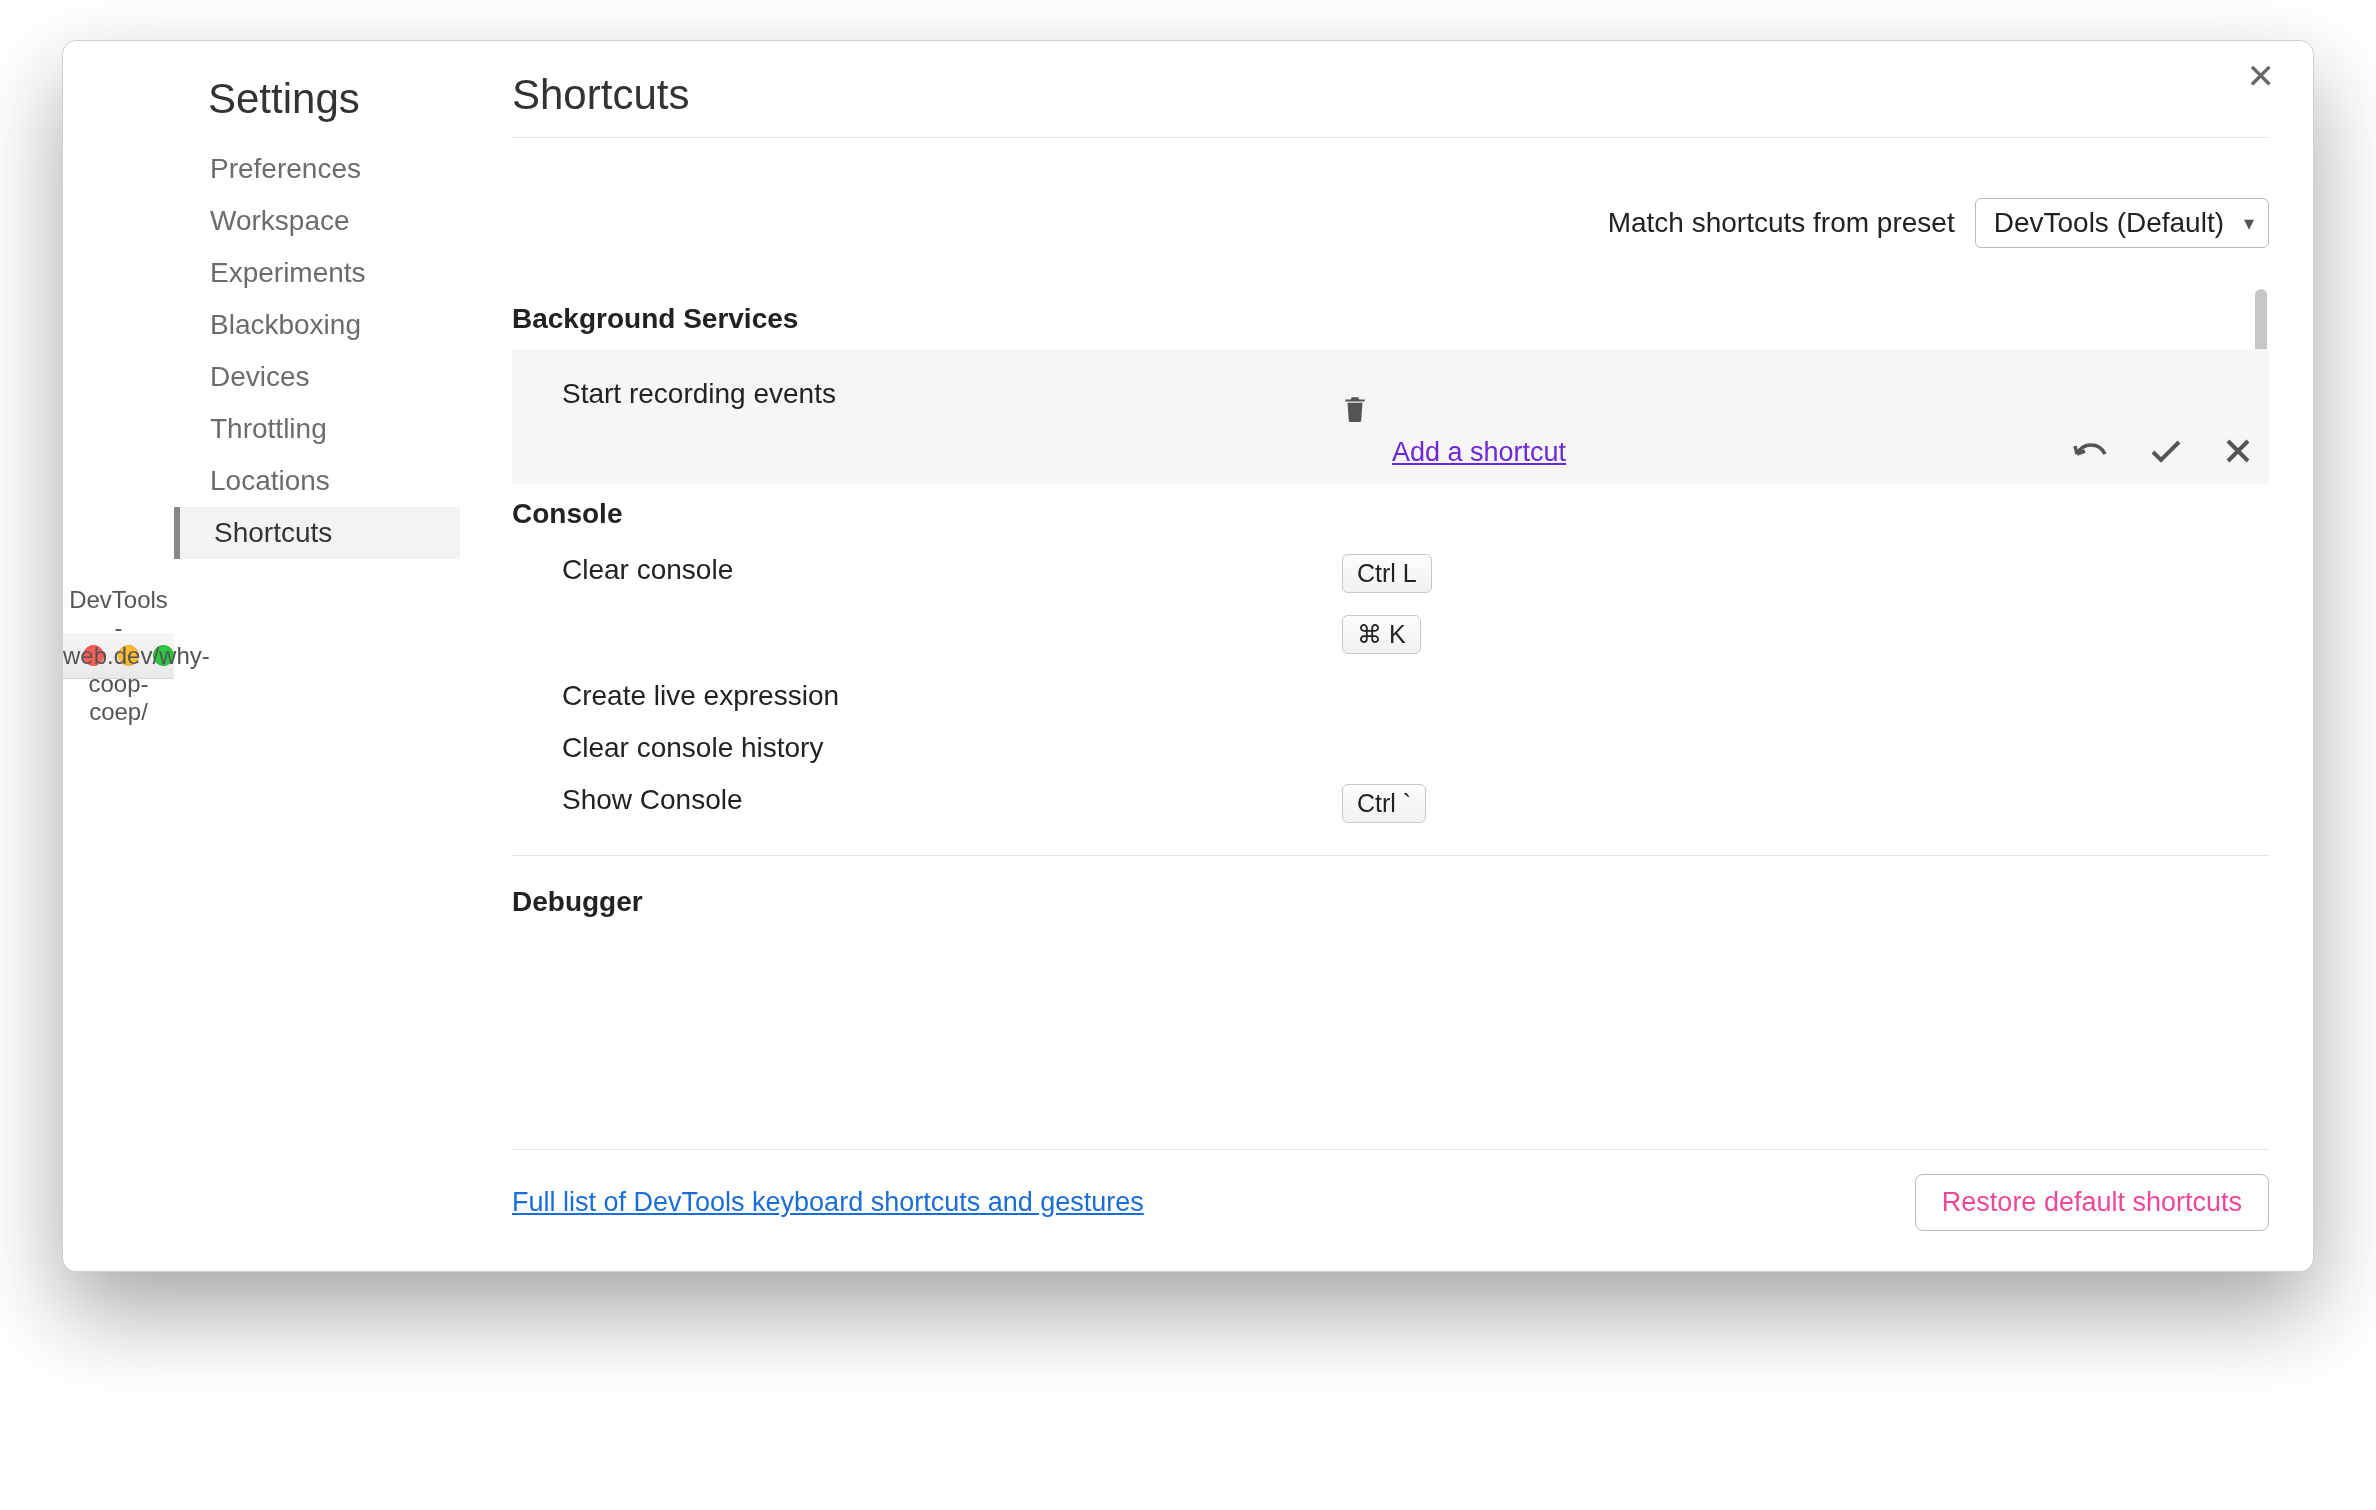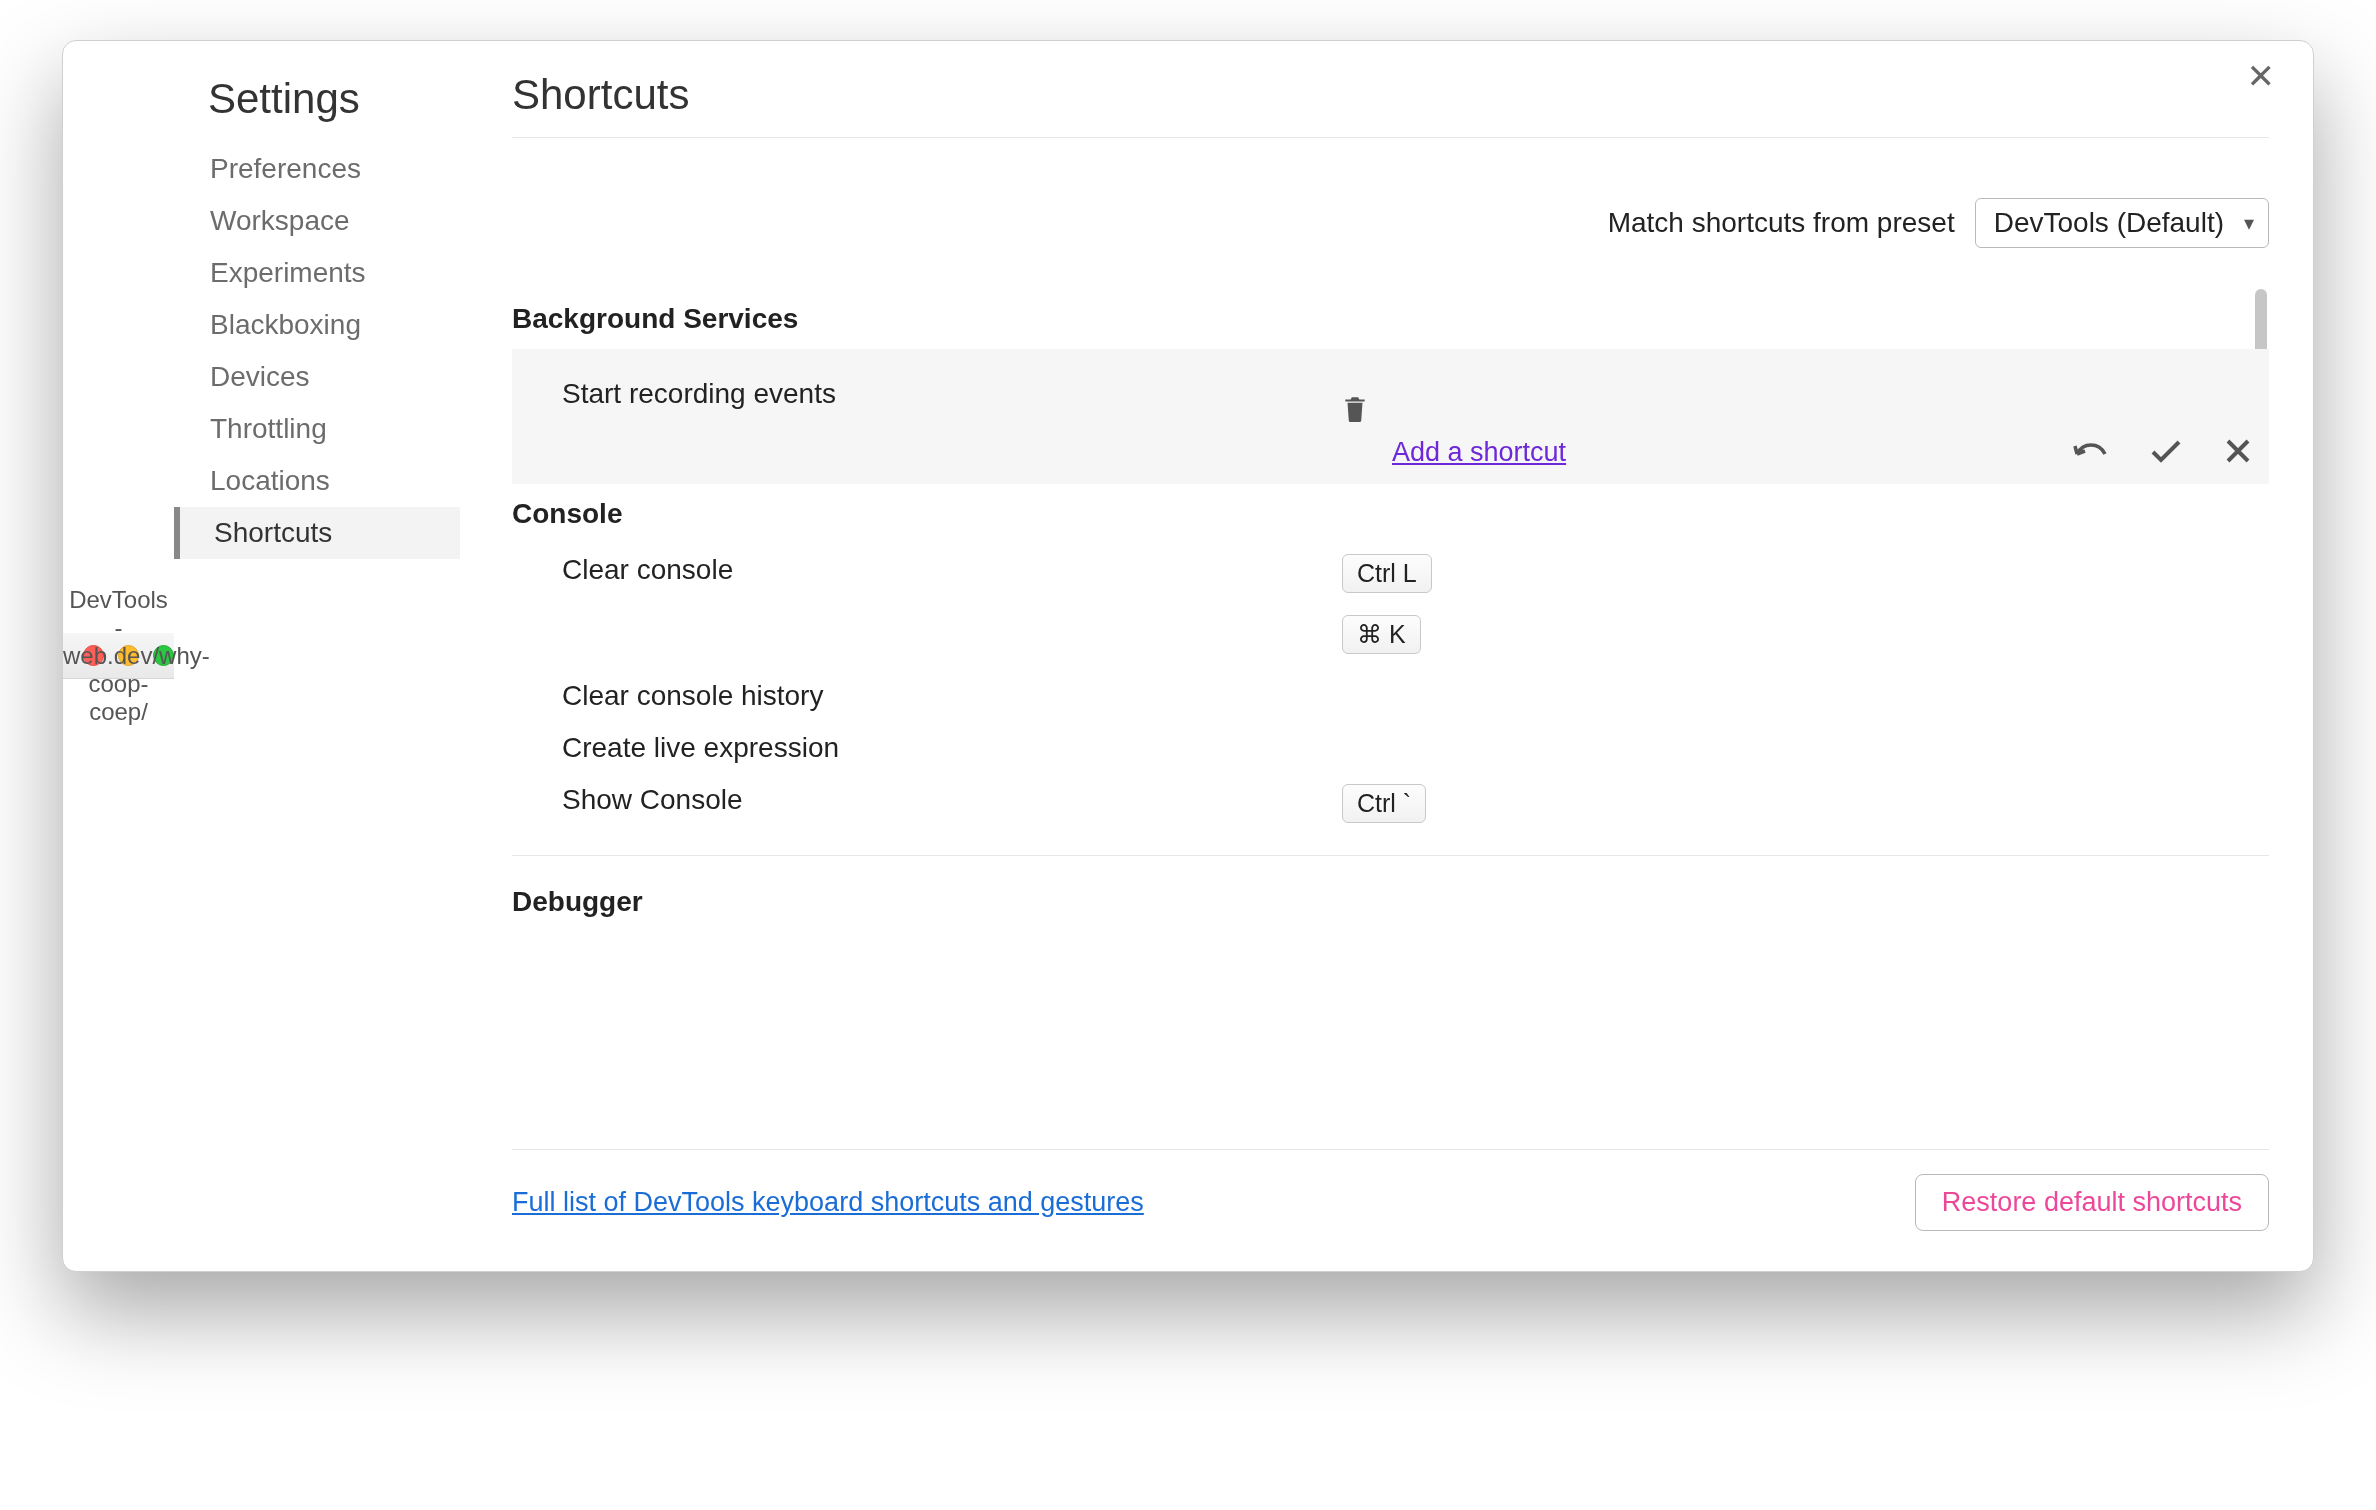--- a/index.html
+++ b/index.html
@@ -316,26 +316,26 @@
         <div class="row">
           <div class="label">Clear console</div>
           <div class="keys">
             <span class="shortcut-chip">Ctrl L</span><br>
             <div style="height:16px"></div>
             <span class="shortcut-chip">⌘ K</span>
           </div>
         </div>
 
         <div class="row">
+          <div class="label">Create live expression</div>
+          <div class="keys"></div>
+        </div>
+
+        <div class="row">
           <div class="label">Clear console history</div>
-          <div class="keys"></div>
-        </div>
-
-        <div class="row">
-          <div class="label">Create live expression</div>
           <div class="keys"></div>
         </div>
 
         <div class="row">
           <div class="label">Show Console</div>
           <div class="keys">
             <span class="shortcut-chip">Ctrl `</span>
           </div>
         </div>
 

